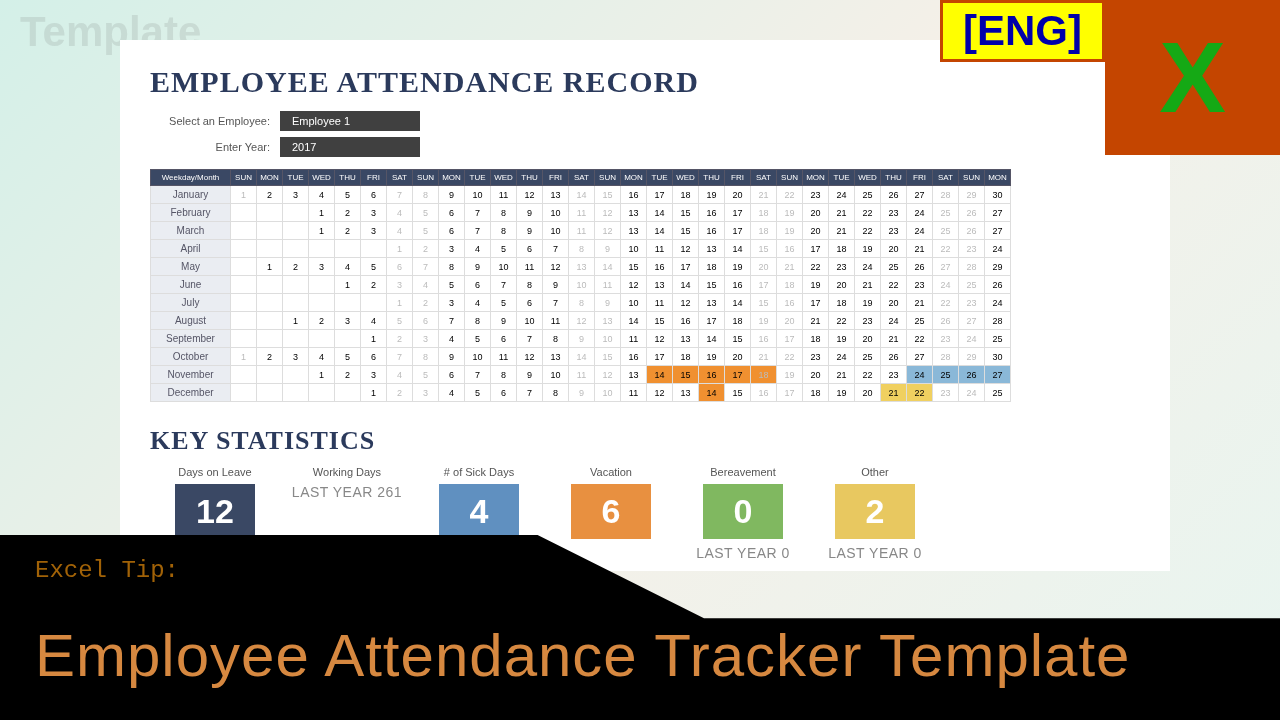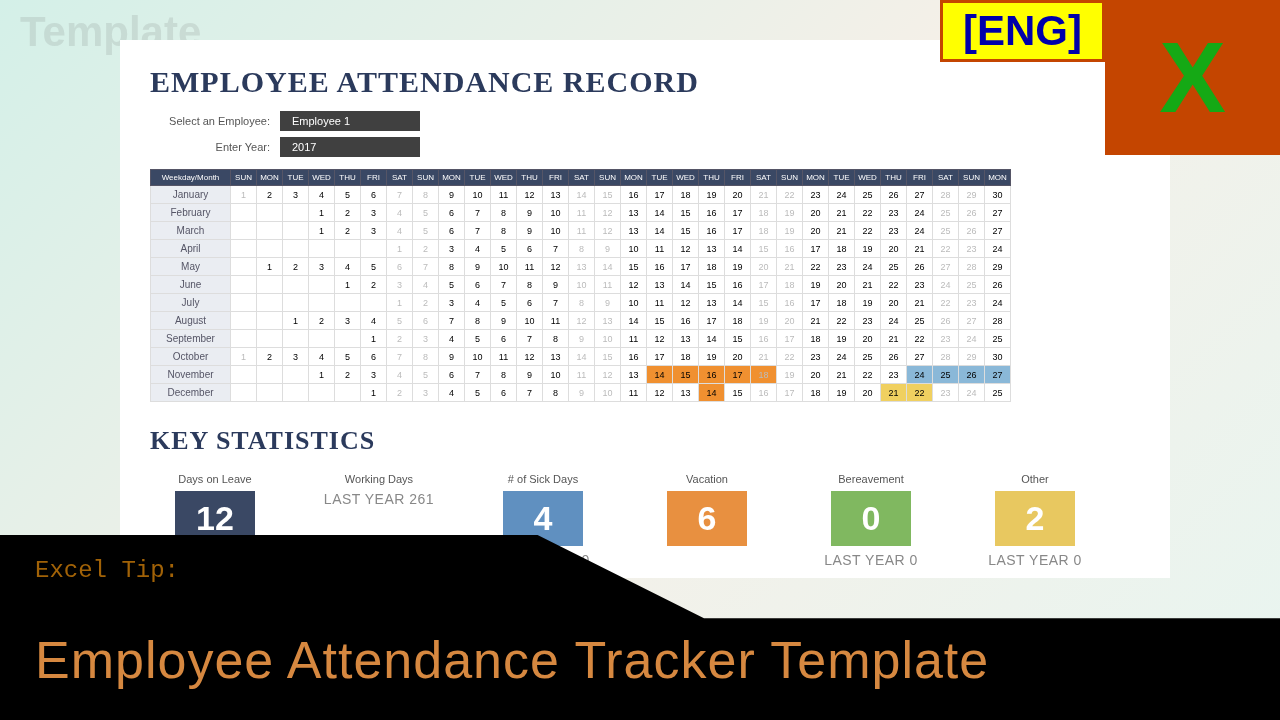--- a/index.html
+++ b/index.html
@@ -15,33 +15,33 @@
 .selector-value{background:#404040;color:#fff;padding:4px 12px;width:140px;font-size:11px}
 .cal-table{border-collapse:collapse;margin-top:12px;font-size:9px}
 .cal-table th{background:#3a4864;color:#fff;font-size:8px;font-weight:normal;padding:3px 2px;border:1px solid #556;}
 .cal-table td{border:1px solid #ddd;padding:3px 0;text-align:center;width:26px;height:18px}
 .month-cell{background:#eaedf2;color:#556;font-size:10px;width:80px!important;text-align:center;padding:3px 8px}
 .dim{color:#bbb}
 .hl-orange{background:#f09030}
 .hl-blue{background:#8ab8d8}
 .hl-yellow{background:#f0d060}
 .stats-title{font-family:Georgia,serif;font-size:26px;font-weight:bold;color:#2b3a5c;margin-top:24px;letter-spacing:1px}
-.stats-row{display:flex;gap:34px;margin-top:17px}
+.stats-row{display:flex;gap:2px;margin-top:10px}
 .stat-box{text-align:center;flex:0 0 130px}
 .stat-label{font-size:11px;color:#555;margin-bottom:6px}
 .stat-val{font-size:34px;font-weight:bold;color:#fff;padding:8px 0;width:80px;margin:0 auto}
 .stat-last{font-size:14px;color:#888;margin-top:6px;letter-spacing:0.5px}
 .bg-dark{background:#3a4864}
 .bg-blue{background:#6090c0}
 .bg-orange{background:#e89040}
 .bg-green{background:#80b860}
 .bg-yellow{background:#e8c860}
 .footer-band{position:absolute;bottom:0;left:0;width:100%;height:185px;background:#000;z-index:5;clip-path:polygon(0 0,42% 0,55% 45%,100% 45%,100% 100%,0 100%)}
 .footer-tip{position:absolute;bottom:136px;left:35px;color:#a16207;font-size:24px;font-family:Liberation Mono, monospace;z-index:6}
-.footer-main{position:absolute;bottom:30px;left:35px;color:#d68840;font-size:52px;font-weight:500;z-index:6;letter-spacing:1px}
+.footer-main{position:absolute;bottom:30px;left:35px;color:#d68840;font-size:60px;font-weight:500;z-index:6;letter-spacing:1px}
 </style>
 </head>
 <body>
 
 <div class="watermark">Template</div>
 <div class="lang-badge">[ENG]</div>
 <div class="logo-badge">
     <span class="logo-x">X</span>
   </div>
 

